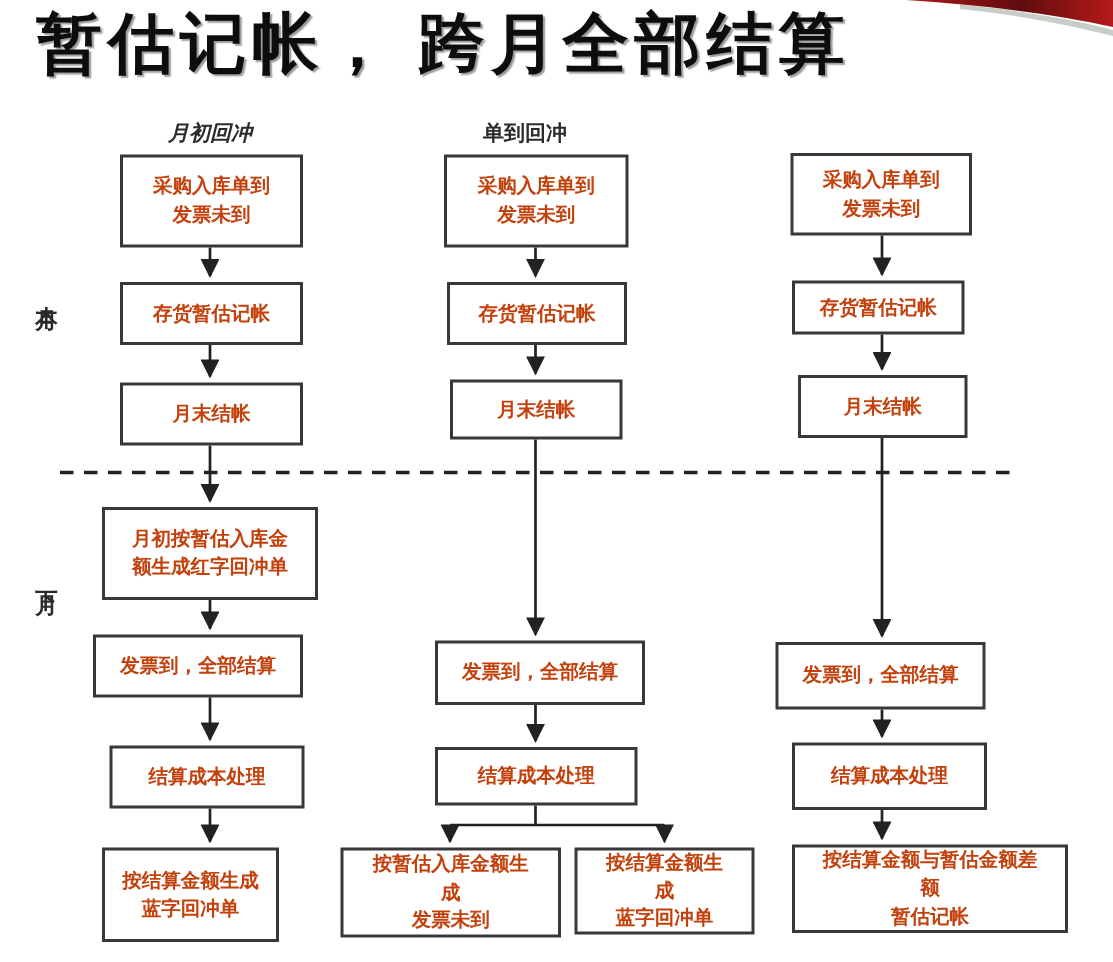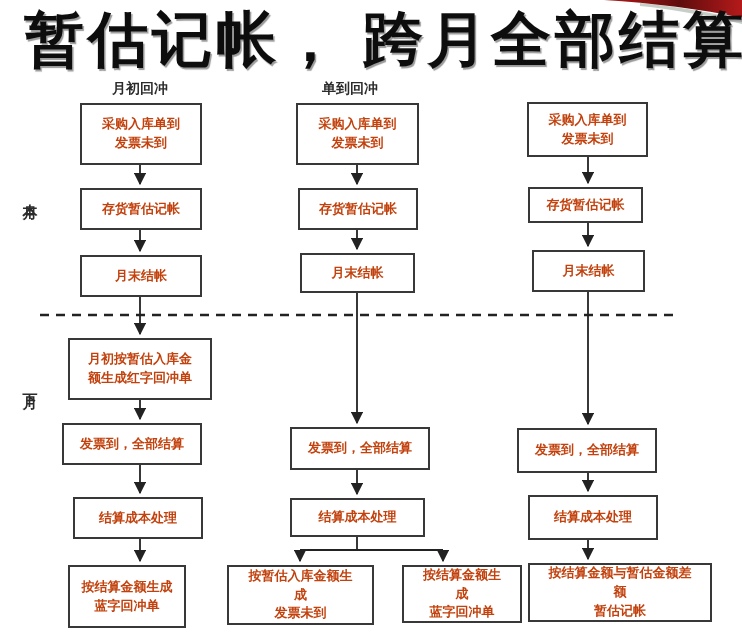--- a/index.html
+++ b/index.html
@@ -11,21 +11,21 @@
     overflow: hidden;
     font-family: "Liberation Serif", "DejaVu Serif", serif;
     color: var(--text, #222222);
   }
   .title {
     position: absolute;
     left: 24px;
     top: 0px;
     width: 716px;
     margin: 0;
-    font-size: 60px;
+    font-size: 44px;
     font-weight: 900;
     letter-spacing: 4px;
     color: #0d0d0d;
     text-shadow: 1.5px 1.5px 1px #9a9a9a;
     white-space: nowrap;
   }
   .corner-swoosh {
     position: absolute;
     top: 0;
     right: 0;
@@ -82,21 +82,21 @@
         <stop offset="0.55" style="stop-color: var(--swoosh-dark, #5f0c0e);"></stop>
         <stop offset="1" style="stop-color: var(--swoosh-red, #b51a1a);"></stop>
       </linearGradient>
     </defs>
     <path d="M78,3 C110,6 150,12 180,20 L180,24 C148,16 110,9 78,6 Z" fill="var(--swoosh-highlight, #b9c2ba)" opacity="0.8"></path>
     <path d="M42,0 L180,0 L180,18 C140,9 90,3 42,0 Z" fill="url(#redGrad)"></path>
   </svg>
 
   <h1 class="title">暂估记帐， 跨月全部结算</h1>
 
-  <div class="col-header" style="left:80px; top:80px;">月初回冲</div>
+  <div class="col-header" style="left:80px; top:80px;font-style:italic;">月初回冲</div>
   <div class="col-header" style="left:290px; top:80px;">单到回冲</div>
 
   <div class="side-label" style="left:20px; top:192px;">本月</div>
   <div class="side-label" style="left:20px; top:382px;">下月</div>
 
   <div class="box" style="left:80px;  top:103px; width:122px; height:62px;">采购入库单到
 发票未到</div>
   <div class="box" style="left:80px;  top:188px; width:122px; height:42px;">存货暂估记帐</div>
   <div class="box" style="left:80px;  top:255px; width:122px; height:42px;">月末结帐</div>
   <div class="box" style="left:68px;  top:338px; width:144px; height:62px;">月初按暂估入库金
@@ -108,21 +108,21 @@
 
   <div class="box" style="left:296px; top:103px; width:123px; height:62px;">采购入库单到
 发票未到</div>
   <div class="box" style="left:298px; top:188px; width:120px; height:42px;">存货暂估记帐</div>
   <div class="box" style="left:300px; top:253px; width:115px; height:40px;">月末结帐</div>
   <div class="box" style="left:290px; top:427px; width:140px; height:43px;">发票到，全部结算</div>
   <div class="box" style="left:290px; top:498px; width:135px; height:39px;">结算成本处理</div>
   <div class="box" style="left:227px; top:565px; width:147px; height:60px;">按暂估入库金额生
 成
 发票未到</div>
-  <div class="box" style="left:402px; top:565px; width:120px; height:58px;">按结算金额生
+  <div class="box" style="left:383px; top:565px; width:120px; height:58px;">按结算金额生
 成
 蓝字回冲单</div>
 
   <div class="box" style="left:527px; top:102px; width:121px; height:55px;">采购入库单到
 发票未到</div>
   <div class="box" style="left:528px; top:187px; width:115px; height:36px;">存货暂估记帐</div>
   <div class="box" style="left:532px; top:250px; width:113px; height:42px;">月末结帐</div>
   <div class="box" style="left:517px; top:428px; width:140px; height:45px;">发票到，全部结算</div>
   <div class="box" style="left:528px; top:495px; width:130px; height:45px;">结算成本处理</div>
   <div class="box" style="left:528px; top:563px; width:184px; height:59px;">按结算金额与暂估金额差

